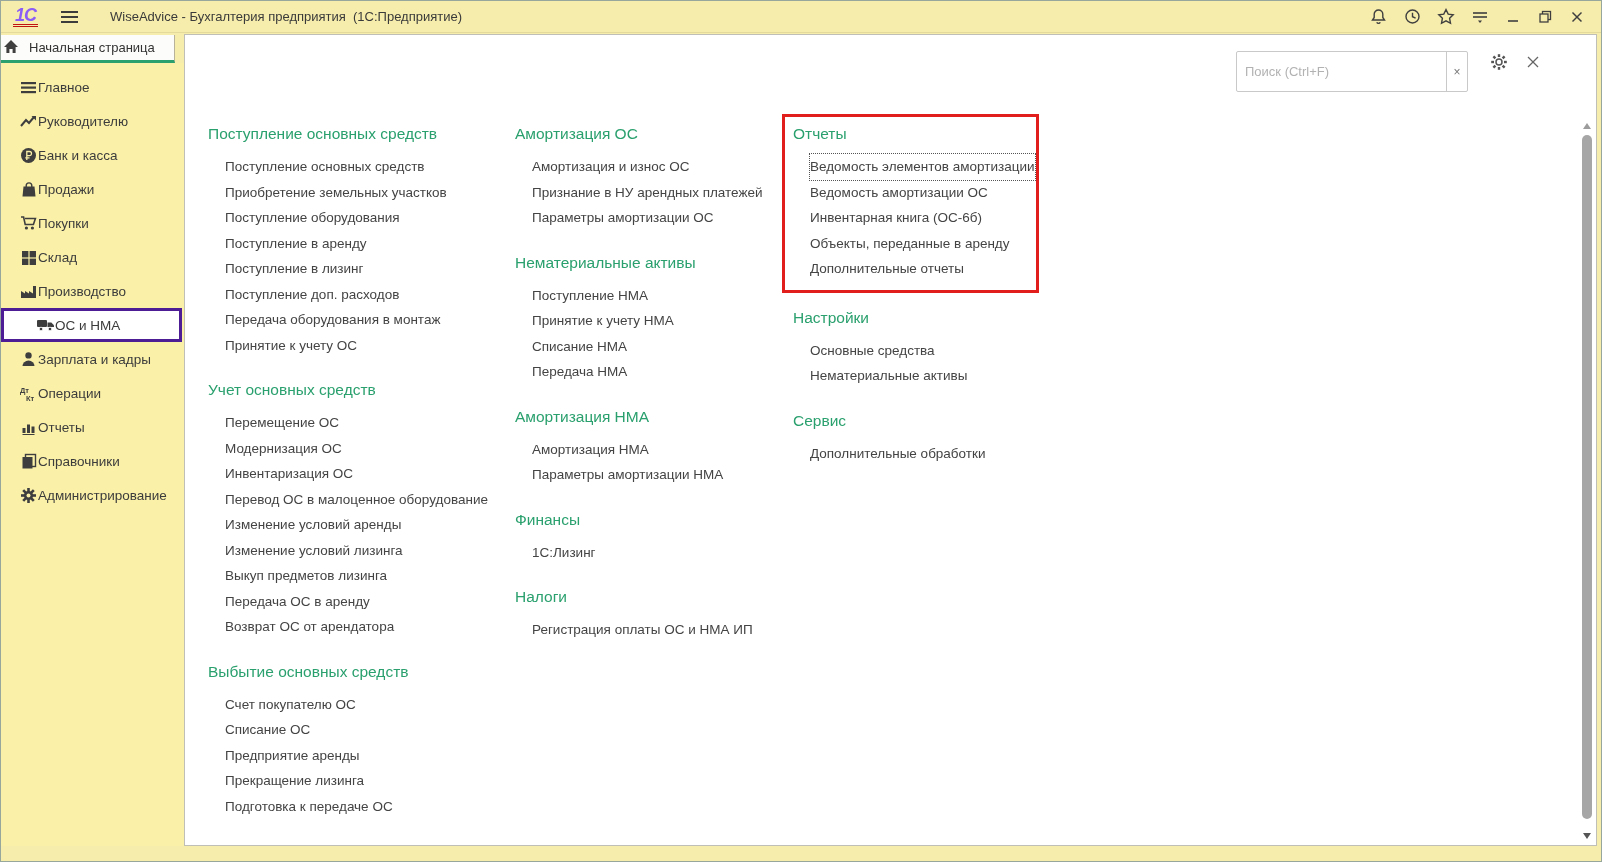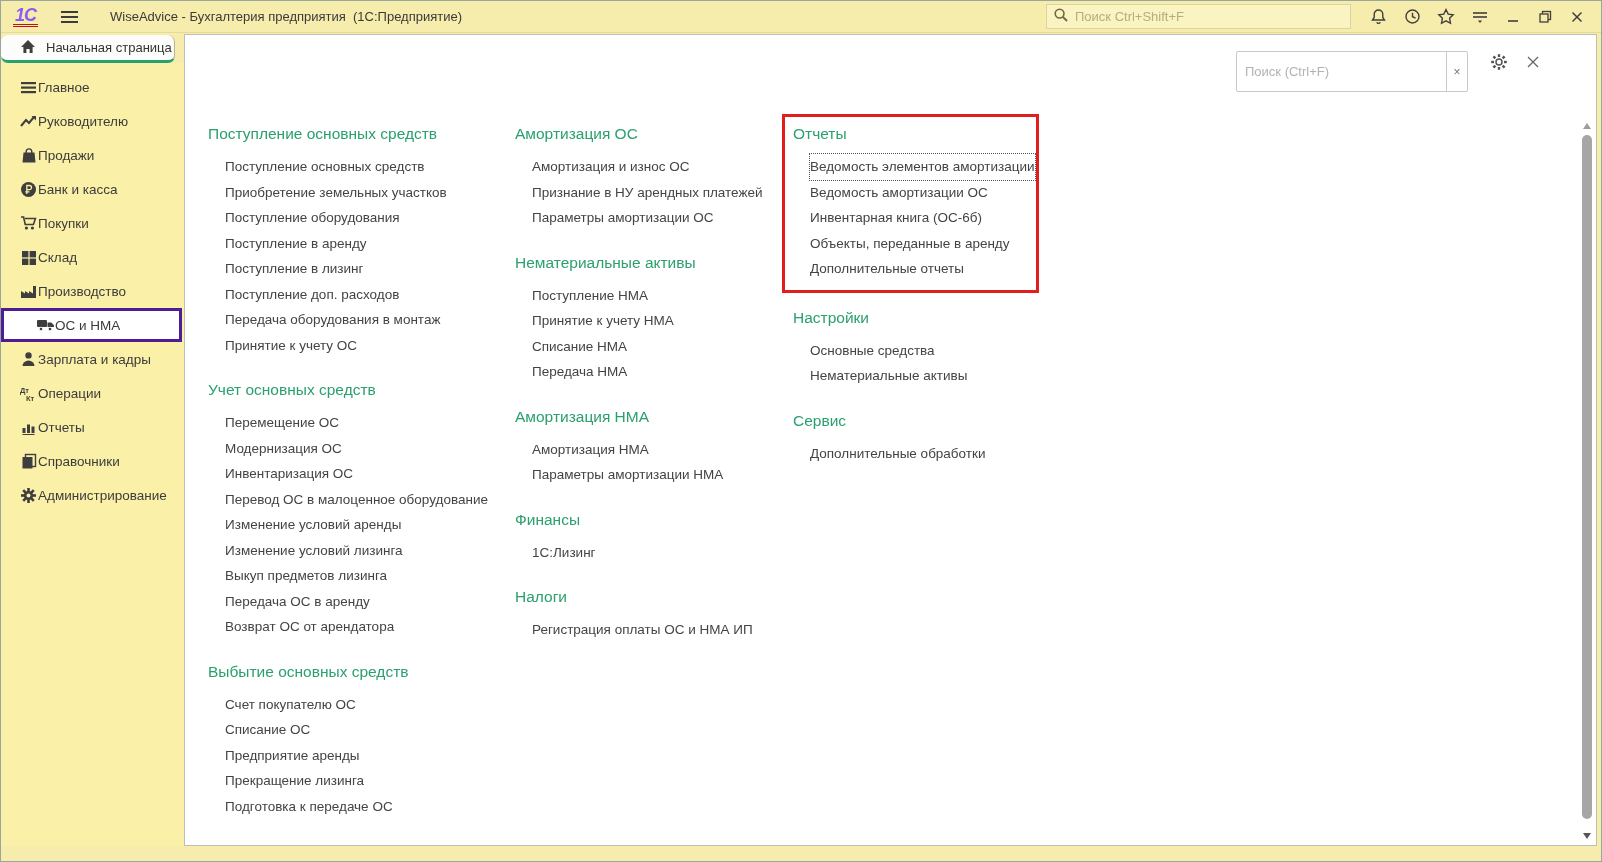--- a/index.html
+++ b/index.html
@@ -34,22 +34,22 @@
   }
   .tb-search input::placeholder { color:#b7ad7d; }
   .tb-ico { width:34px; height:26px; display:flex; align-items:center; justify-content:center; cursor:pointer; }
   .tb-ico svg { display:block; }
   .winctl { width:32px; height:26px; display:flex; align-items:center; justify-content:center; cursor:pointer; }
   
   .tabstrip { position:absolute; left:0; top:32px; width:183px; height:30px; background:#f6ecab; }
   .tab {
     position:absolute; left:0; top:2px; width:174px; height:28px;
     background:#fcfcfa; border-right:1px solid #b9b29a; border-bottom:3px solid #2aa06e;
-    display:flex; align-items:center; gap:10px; padding-left:19px;
-    font-size:13px; color:#333; cursor:pointer;border-radius:7px;
+    display:flex; align-items:center; gap:10px; padding-left:2px;
+    font-size:13px; color:#333; cursor:pointer;
   }
   
   .sidebar {
     position:absolute; left:0; top:62px; width:183px; height:783px;
     background:#faf0a8; padding-top:7px;
   }
   .sb-item {
     height:34px; display:flex; align-items:center; 
     padding-left:18px; font-size:13.5px; color:#3c3c3c; cursor:pointer;
   }
@@ -108,29 +108,20 @@
 
   <div class="titlebar">
     <span class="logo1c">1С</span>
     <span class="hamb">
         <i></i>
         <i></i>
         <i></i>
       </span>
     <span class="wtitle">WiseAdvice - Бухгалтерия предприятия  (1С:Предприятие)</span>
     <span class="tb-spacer"></span>
-    <span class="tb-search">
-      <span>
-        <svg width="16" height="16" viewBox="0 0 16 16">
-            <circle cx="6.6" cy="6.6" r="4.4" fill="none" stroke="#6f683f" stroke-width="1.6"></circle>
-            <line x1="10" y1="10" x2="14" y2="14" stroke="#6f683f" stroke-width="1.8"></line>
-          </svg>
-      </span>
-      <input placeholder="Поиск Ctrl+Shift+F" style="">
-    </span>
     <span class="tb-ico">
       <svg width="19" height="19" viewBox="0 0 19 19" fill="none" stroke="#3f3f3f" stroke-width="1.4">
           <path d="M9.5 3 a4.3 4.3 0 0 1 4.3 4.3 v3.2 l1.7 2.5 H3.5 l1.7-2.5 V7.3 A4.3 4.3 0 0 1 9.5 3 z"></path>
           <path d="M7.8 15.2 a1.8 1.8 0 0 0 3.4 0"></path>
         </svg>
     </span>
     <span class="tb-ico">
       <svg width="19" height="19" viewBox="0 0 19 19" fill="none" stroke="#3f3f3f" stroke-width="1.4">
           <circle cx="9.5" cy="9.5" r="6.5"></circle>
           <path d="M9.5 5.8 V9.7 L12.6 11.2"></path>
@@ -196,36 +187,36 @@
           <svg width="18" height="14" viewBox="0 0 18 14">
             <path d="M1 12 L6 6 L9 9 L14 3" fill="none" stroke="#3e3e3e" stroke-width="2"></path>
             <path d="M11.5 2 H16 V6.5 z" fill="#3e3e3e"></path>
           </svg>
         </span>
       <span>Руководителю</span>
     </div>
 
     <div class="sb-item">
       <span class="sb-ico">
+          <svg width="17" height="17" viewBox="0 0 17 17">
+            <circle cx="8.5" cy="8.5" r="7.5" fill="#3e3e3e"></circle>
+            <path d="M6.8 4.5 h2.6 a2.1 2.1 0 0 1 0 4.2 h-2.6 z M6.8 4.5 V13 M5.3 10.8 h4.2" fill="none" stroke="#faf0a8" stroke-width="1.3"></path>
+          </svg>
+        </span>
+      <span>Банк и касса</span>
+    </div>
+
+    <div class="sb-item">
+      <span class="sb-ico">
           <svg width="16" height="17" viewBox="0 0 16 17">
             <path d="M5.2 6 v-1.3 a2.8 2.8 0 0 1 5.6 0 V6" fill="none" stroke="#3e3e3e" stroke-width="1.4"></path>
             <path d="M2.5 5.5 h11 l1 10 h-13 z" fill="#3e3e3e"></path>
           </svg>
         </span>
       <span>Продажи</span>
-    </div>
-
-    <div class="sb-item">
-      <span class="sb-ico">
-          <svg width="17" height="17" viewBox="0 0 17 17">
-            <circle cx="8.5" cy="8.5" r="7.5" fill="#3e3e3e"></circle>
-            <path d="M6.8 4.5 h2.6 a2.1 2.1 0 0 1 0 4.2 h-2.6 z M6.8 4.5 V13 M5.3 10.8 h4.2" fill="none" stroke="#faf0a8" stroke-width="1.3"></path>
-          </svg>
-        </span>
-      <span>Банк и касса</span>
     </div>
 
     <div class="sb-item">
       <span class="sb-ico">
           <svg width="18" height="16" viewBox="0 0 18 16">
             <path d="M1 2 h2.6 l1.6 7.5 h8.2 l2-6 H5" fill="none" stroke="#3e3e3e" stroke-width="1.6"></path>
             <circle cx="6.4" cy="13" r="1.6" fill="#3e3e3e"></circle>
             <circle cx="12.4" cy="13" r="1.6" fill="#3e3e3e"></circle>
           </svg>
         </span>

